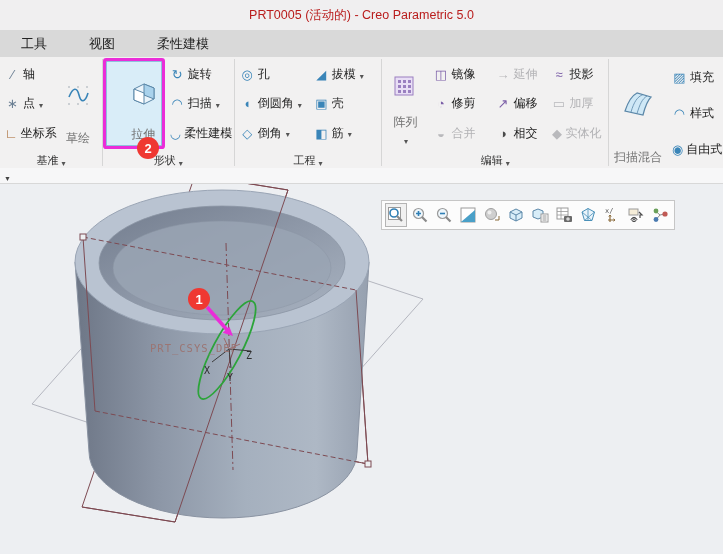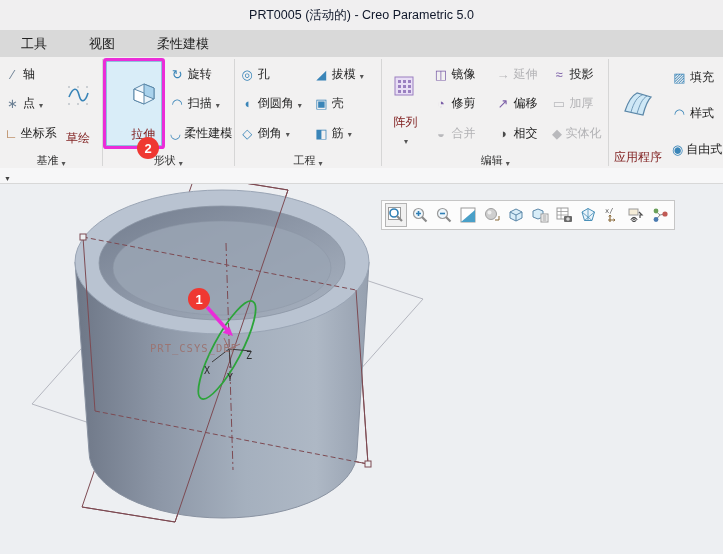--- a/index.html
+++ b/index.html
@@ -1,41 +1,41 @@
 <!DOCTYPE html>
 <html><head>
 <meta charset="utf-8">
 <style>
   * { box-sizing: border-box; margin: 0; padding: 0; }
   html,body { width:723px; height:554px; overflow:hidden;
     font-family:"Liberation Sans", sans-serif; background:#edeff2; }
 
   
   .titlebar { height:30px; background:#f0eff0; display:flex; align-items:center;
-    justify-content:center; font-size:12.5px; color:#0f172a; }
+    justify-content:center; font-size:12.5px; color:#b91c1c; }
 
   
   .tabrow { height:27px; background:#d9d9d9; display:flex; }
   .tab { padding:0 21px; font-size:13px; color:#222; line-height:27px; cursor:default; }
 
   
   .ribbon { height:111px; background:#f2f1f1; display:flex; position:relative; }
   .rsep { width:1px; background:#d6d6d6; margin:2px 0; }
   .rgroup { display:flex; flex-direction:column; }
   .rgroup-content { display:flex; flex:1; padding-top:2px; }
   .glabel { height:19px; display:flex; align-items:flex-end; justify-content:center;
     font-size:11px; color:#333; gap:2px; }
   .rcol { display:flex; flex-direction:column; justify-content:space-around; padding:1px 2px; }
   .ri { height:28px; display:flex; align-items:center; gap:3px; padding:0 3px;
     font-size:12px; color:#1f1f1f; white-space:nowrap; }
   .ri .gi { width:15px; text-align:center; font-size:13px; }
   .dis { color:#b2b2b5; }
   .dd::after { content:"▾"; font-size:8px; color:#555; margin-left:1px; }
   .bigbtn { display:flex; flex-direction:column; align-items:center; justify-content:center;
-    font-size:12px; color:#7f1d1d; padding:2px 4px; gap:2px; }
+    font-size:12px; color:#737373; padding:2px 4px; gap:2px; }
   .bigbtn .bicon { flex:1; display:flex; align-items:center; justify-content:center; }
   .extrude-btn { width:56px; margin:2px 3px 3px 3px; background:#d9edf8;
     border:1px solid #8fc0dc; box-shadow:0 0 0 3px #ea2dd8; border-radius:1px;padding-left:23px; }
   
   .c-b { color:#3a85b8; } .c-p { color:#7b5ea7; } .c-g { color:#b9b9bc; }
   .c-s { color:#6b7f93; } .c-o { color:#a8672f; } .c-d { color:#4a4a4a; }
 
   .badge { position:absolute; width:22px; height:22px; border-radius:50%;
     background:#ef3832; color:#fff; font-size:13px; font-weight:bold;
     display:flex; align-items:center; justify-content:center; z-index:30; }
@@ -270,21 +270,21 @@
   <div class="rgroup" style="flex:1">
     <div class="rgroup-content">
       <div class="bigbtn" style="width:58px">
         <span class="bicon">
           <svg width="34" height="30" viewBox="0 0 34 30">
             <path d="M4 22 C8 10, 12 6, 16 4 L30 8 C26 12, 24 18, 22 26 L4 22 Z" fill="#cfe8f6" stroke="#5b87a8" stroke-width="1.2"></path>
             <path d="M10 23 C13 13, 16 8, 22 5.5" fill="none" stroke="#5b87a8" stroke-width="0.8"></path>
             <path d="M16 24.5 C19 15, 21 10, 26 7" fill="none" stroke="#5b87a8" stroke-width="0.8"></path>
           </svg>
         </span>
-        <span>应用程序</span>
+        <span>扫描混合</span>
       </div>
       <div class="rcol" style="width:56px">
         <div class="ri">
           <span class="gi c-b">▨</span>
           <span>填充</span>
         </div>
         <div class="ri">
           <span class="gi c-b">◠</span>
           <span>样式</span>
         </div>

